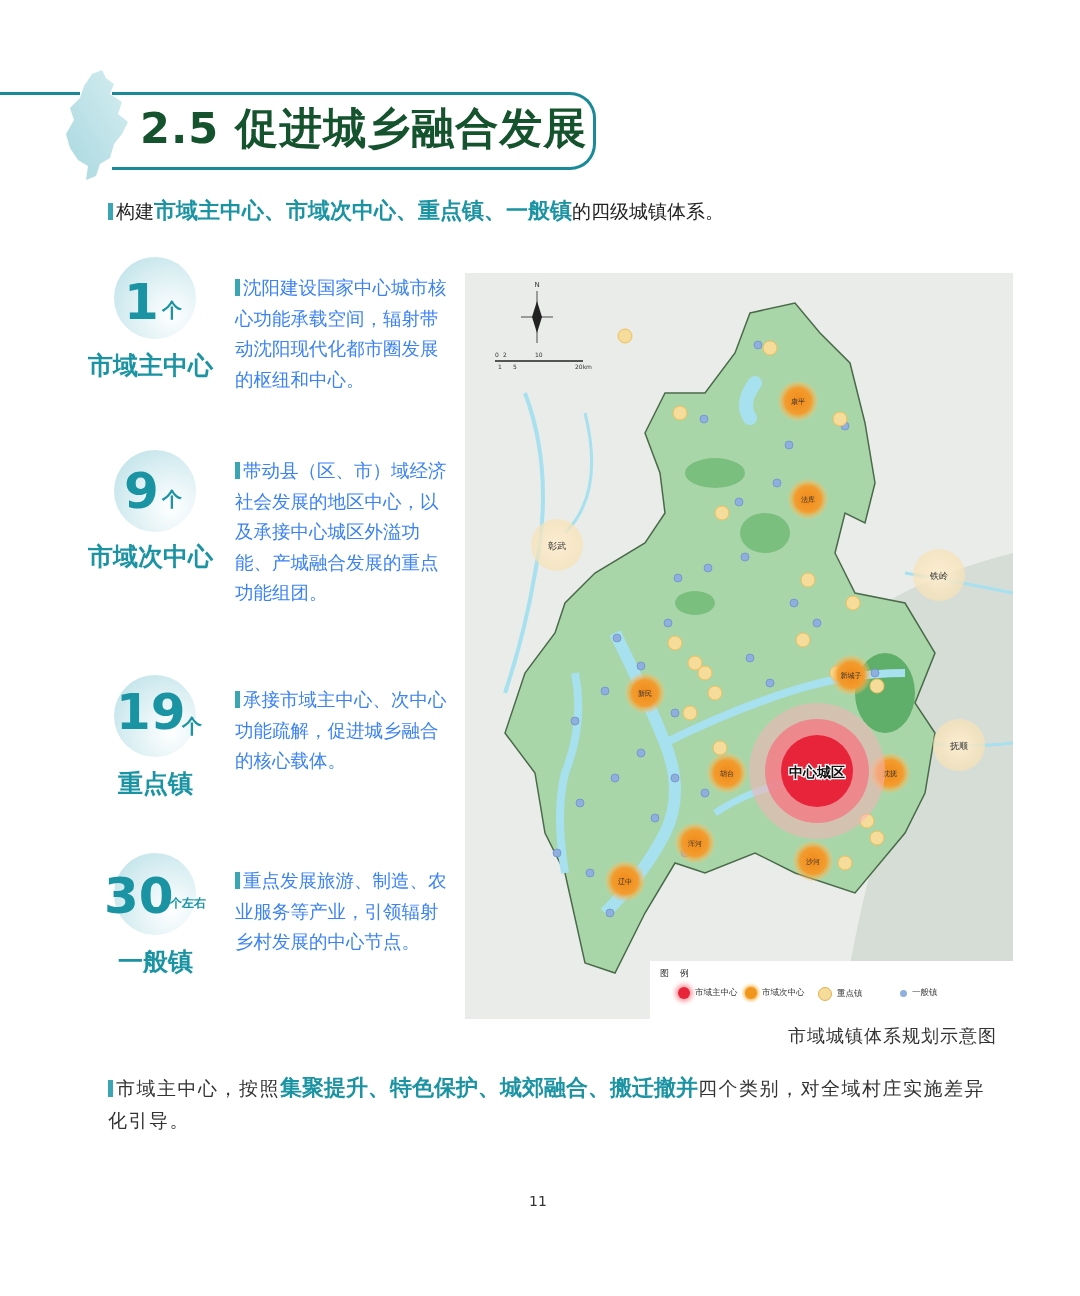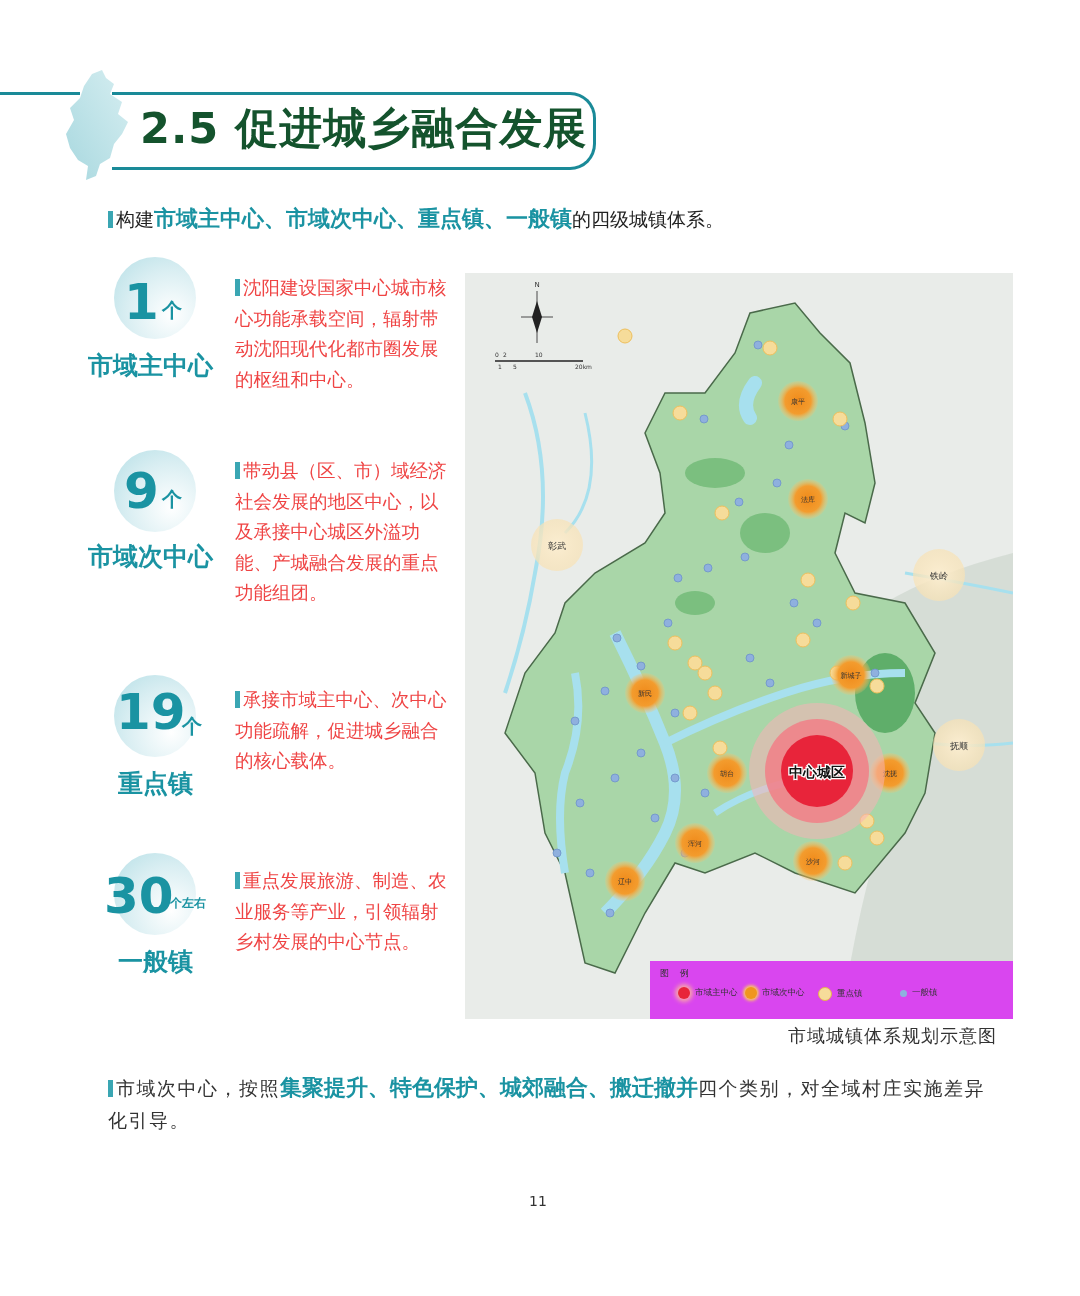--- a/index.html
+++ b/index.html
@@ -9,39 +9,39 @@
 
   
   .hdr-line { left:0; top:92px; width:80px; height:3px; background:#1a8a98; }
   .hdr-shape { left:62px; top:68px; width:80px; height:120px; }
   .hdr-box { left:112px; top:92px; width:484px; height:78px; border:3px solid #1a8a98;
              border-left:none; border-radius:0 26px 26px 0; box-sizing:border-box; }
   .hdr-title { left:140px; top:100px; font-size:43px; font-weight:bold; color:#14532d; letter-spacing:1px; white-space:nowrap; }
 
   .marker { display:inline-block; width:5px; height:17px; background:#3aa6b3; margin-right:3px; vertical-align:-2px; }
 
-  .intro { left:108px; top:196px; font-size:19px; white-space:nowrap;margin-top:8px; }
+  .intro { left:108px; top:196px; font-size:19px; white-space:nowrap; }
   .intro .hl { color:#1a93a2; font-weight:bold; font-size:22px; }
 
   
   .stat { position:absolute; left:86px; width:140px; }
   .stat .ball { position:absolute; width:82px; height:82px; border-radius:50%;
      background:radial-gradient(circle at 70% 70%, #ffffff 0%, #d9eef2 55%, #b5dfe6 100%); }
   .stat .num { position:absolute; font-size:50px; font-weight:bold; color:#1a93a2; line-height:1; }
   .stat .unit { position:absolute; font-size:20px; font-weight:bold; color:#1a93a2; }
   .stat .label { position:absolute; font-size:25px; font-weight:bold; color:#1a93a2; white-space:nowrap; }
 
-  .desc { position:absolute; left:235px; width:215px; font-size:18.5px; line-height:30.5px; color:#ef4444; }
+  .desc { position:absolute; left:235px; width:215px; font-size:18.5px; line-height:30.5px; color:#3b82f6; }
 
   
   .map { left:465px; top:273px; width:548px; height:746px; overflow:hidden; background:#e9ece9; }
   .map svg { display:block; }
   .caption { left:788px; top:1024px; font-size:18px; color:#333; letter-spacing:1px; }
 
-  .legend { position:absolute; left:185px; top:688px; width:363px; height:58px; background:#d946ef; }
+  .legend { position:absolute; left:185px; top:688px; width:363px; height:58px; background:#ffffff; }
   .legend-title { position:absolute; left:10px; top:6px; font-size:9px; color:#333; letter-spacing:4px; }
   .legend-item { position:absolute; top:26px; font-size:8.5px; color:#333; display:flex; align-items:center; gap:5px; }
   .lg-dot { display:inline-block; border-radius:50%; }
 
   .outro { left:108px; top:1072px; width:880px; font-size:19px; line-height:32px; color:#333; letter-spacing:1.5px; }
   .outro .hl { color:#1a93a2; font-weight:bold; font-size:22px; letter-spacing:0; }
 
   .page-num { left:529px; top:1193px; font-size:14px; color:#333; }
 
   .mlabel { font-family:"DejaVu Sans",sans-serif; fill:#333; }
@@ -266,16 +266,16 @@
     </div>
     <div class="legend-item" style="left:250px;">
       <span class="lg-dot" style="width:7px;height:7px;background:#8fb0de;"></span>
       <span>一般镇</span>
     </div>
   </div>
 </div>
 <div class="abs caption">市域城镇体系规划示意图</div>
 
 <div class="abs outro">
-  <span class="marker"></span><span>市域次中心，按照</span><span class="hl">集聚提升、特色保护、城郊融合、搬迁撤并</span><span>四个类别，对全域村庄实施差异化引导。</span>
+  <span class="marker"></span><span>市域主中心，按照</span><span class="hl">集聚提升、特色保护、城郊融合、搬迁撤并</span><span>四个类别，对全域村庄实施差异化引导。</span>
 </div>
 
 <div class="abs page-num">11</div>
 
 </body></html>

